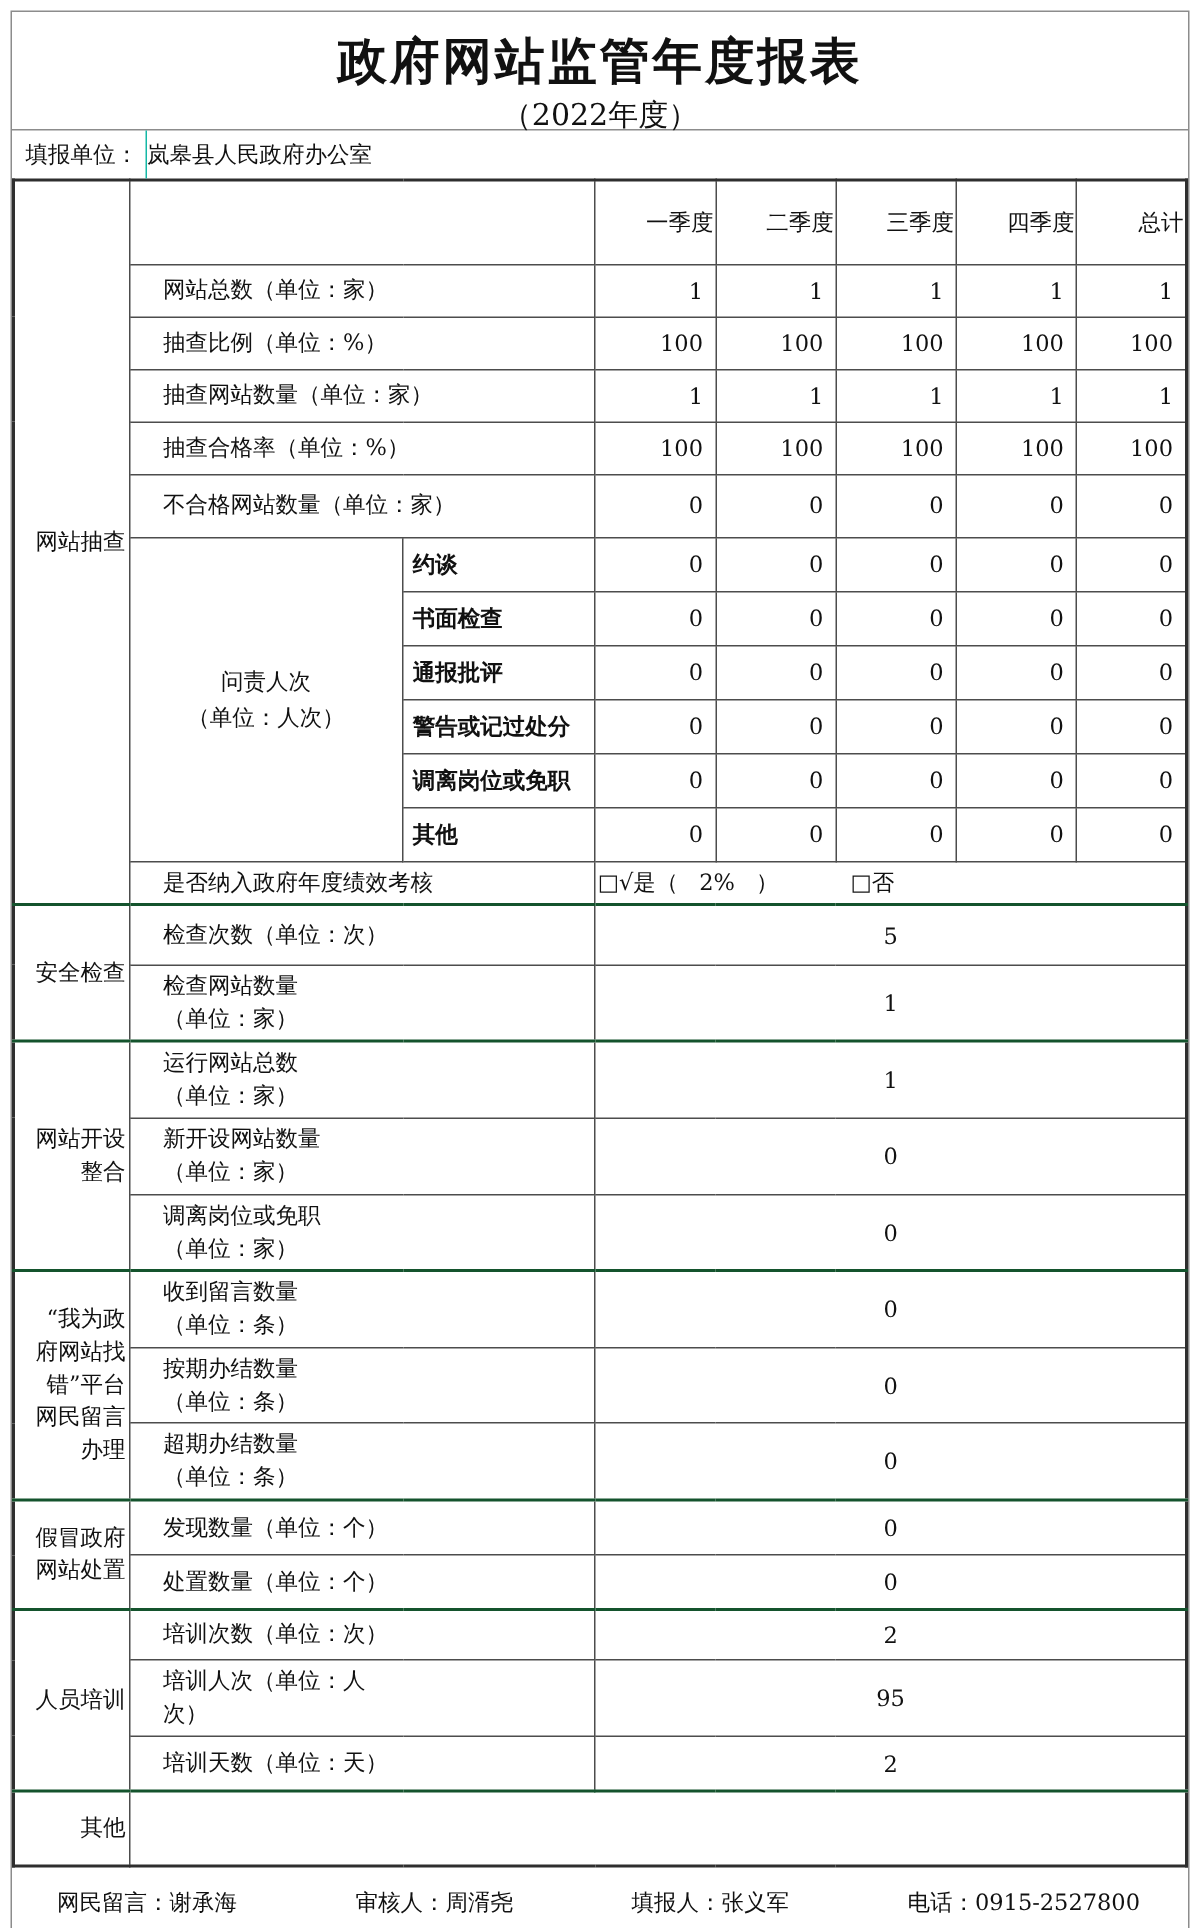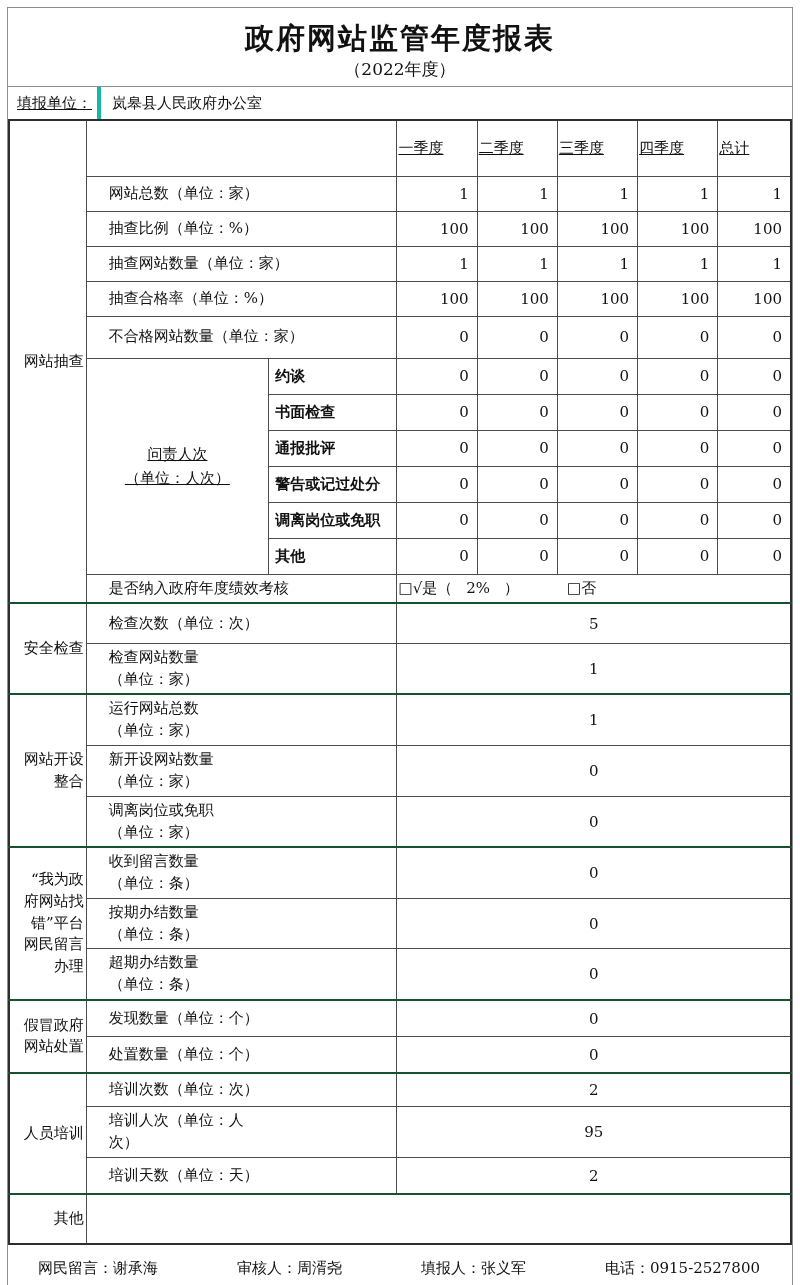--- a/index.html
+++ b/index.html
@@ -1,37 +1,37 @@
 <!DOCTYPE html>
 <html lang="zh"><head>
 <meta charset="utf-8">
 <style>
   html,body{margin:0;padding:0;background:#fff;}
   body{font-family:"DejaVu Serif","Liberation Serif",serif;color:#111;}
   .page{width:784px;margin:7px auto;border:1px solid #8c8c8c;background:#fff;}
   
   .title-block{height:78px;text-align:center;}
-  .main-title{font-size:29px;font-weight:700;letter-spacing:2px;padding-top:14px;line-height:1.15;}
-  .sub-title{font-size:17px;margin-top:3px;}
+  .main-title{font-size:33px;font-weight:700;letter-spacing:2px;padding-top:14px;line-height:1.15;}
+  .sub-title{font-size:20px;margin-top:3px;}
   
   .unit-row{display:flex;align-items:center;border-top:1px solid #8c8c8c;height:32px;font-size:15px;}
-  .unit-label{width:80px;padding-left:9px;flex:0 0 auto;text-decoration:underline;}
-  .unit-value{border-left:4px solid #14b8a6;padding-left:11px;flex:1 1 auto;align-self:stretch;display:flex;align-items:center;}
+  .unit-label{width:80px;padding-left:9px;flex:0 0 auto;}
+  .unit-value{border-left:1px solid #14b8a6;padding-left:0;flex:1 1 auto;align-self:stretch;display:flex;align-items:center;}
   
   table.report{border-collapse:collapse;table-layout:fixed;width:784px;border:2px solid #2e2e2e;font-size:15px;}
   table.report td{border:1px solid #4c4c4c;overflow:hidden;}
   tr.sec{border-top:2px solid #2e2e2e;}
   tr.sec > td{border-top:2px solid #14532d;}
   td.cat{text-align:right;white-space:pre-line;line-height:1.45;padding:2px;margin-left:25px;}
   td.lbl{text-align:left;padding:3px 4px 3px 22px;white-space:pre-line;line-height:1.45;}
   td.sublbl{text-align:left;padding:3px 4px 3px 6px;font-weight:bold;}
-  td.qhead{text-align:left;text-decoration:underline;}
+  td.qhead{text-align:right;}
   td.num{text-align:right;padding-right:8px;font-family:"DejaVu Serif","Liberation Serif",serif;}
   td.single{text-align:center;}
-  td.acc{text-align:center;white-space:pre-line;line-height:1.6;text-decoration:underline;}
+  td.acc{text-align:center;white-space:pre-line;line-height:1.6;}
   td.assess-val{text-align:left;}
   .assess-gap{display:inline-block;width:14px;}
   .assess-no{margin-left:48px;}
   
   .footer{display:flex;align-items:center;justify-content:space-between;height:46px;padding:0 32px 0 30px;font-size:15px;}
   .footer .item{white-space:nowrap;}
 </style>
 </head>
 <body>
 

